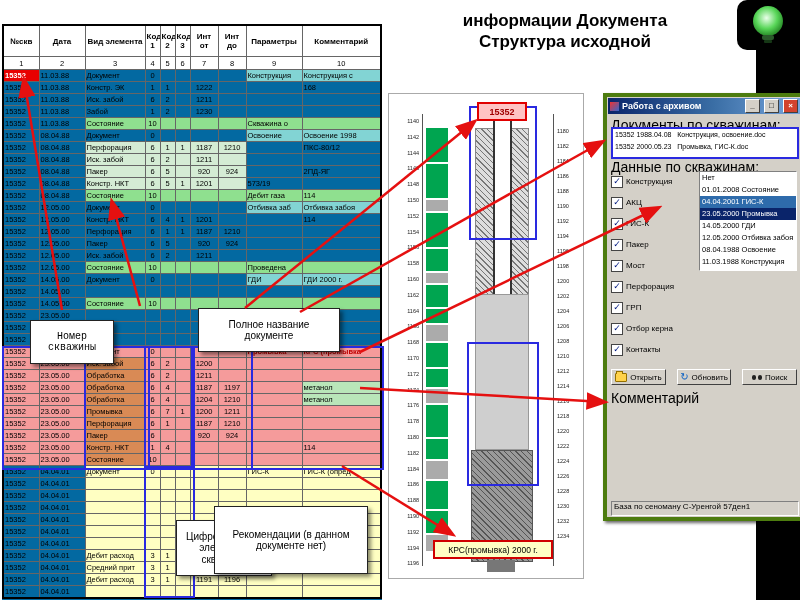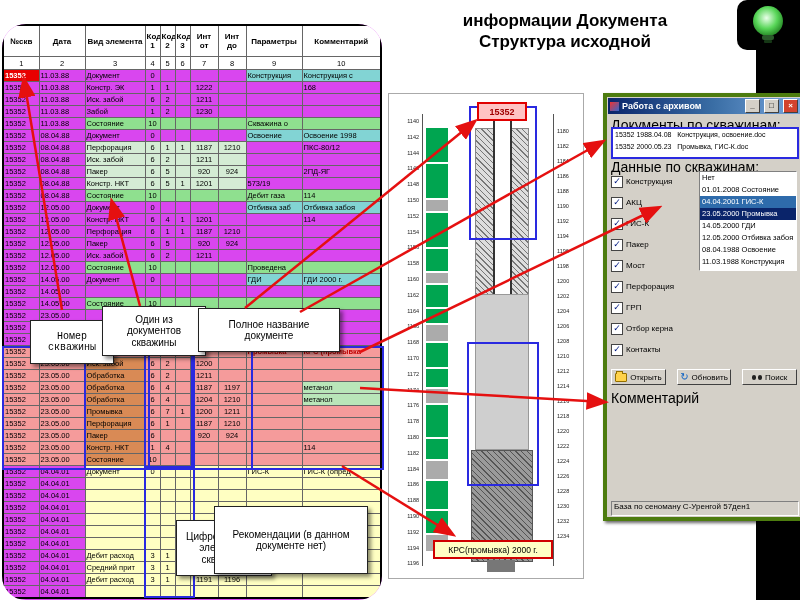--- a/index.html
+++ b/index.html
@@ -4,21 +4,21 @@
 <style>
   html,body{margin:0;padding:0;background:#000;font-family:"Liberation Sans",sans-serif;}
   .stage{position:relative;width:800px;height:600px;overflow:hidden;background:#000;}
   .slide-bg{position:absolute;left:0;top:0;width:756px;height:600px;background:#fff;z-index:0;}
   .rband{position:absolute;left:756px;top:0;width:44px;height:600px;background:#000;z-index:0;}
   .bulb{position:absolute;left:737px;top:0;z-index:7;}
   .title{position:absolute;left:386px;top:10px;width:358px;text-align:center;font-weight:bold;
          font-size:17px;line-height:1.25;color:#000;z-index:2;}
 
   
-  .tablewrap{position:absolute;left:2px;top:24px;width:380px;height:576px;overflow:hidden;z-index:1;background:#d946ef;border-radius:24px;}
+  .tablewrap{position:absolute;left:2px;top:24px;width:380px;height:576px;overflow:hidden;z-index:1;background:#0369a1;}
   table{border-collapse:collapse;width:378px;table-layout:fixed;border:2px solid #000;}
   th,td{border:1px solid #666;font-size:7.5px;padding:0 1px;height:11px;line-height:11px;
         overflow:hidden;white-space:nowrap;text-align:left;font-weight:normal;}
   th{text-align:center;font-size:8px;height:30px;line-height:9px;background:#fff;white-space:pre-line;font-weight:bold;}
   tr.num td{text-align:center;height:12px;background:#fff;}
   td.c3,td.c4,td.c5,td.c6,td.c7{text-align:center;}
   .r-doc .c8,.r-doc .c9,.r-ydoc .c8,.r-ydoc .c9{background:#82d4d4;}
   .r-state td:nth-child(n+3){background:#8fe08f;}
   .r-g td:nth-child(n+3):nth-child(-n+8){background:#d4ecd4;}
   .r-red td,.r-reddoc td{background:#f59b9b;}
@@ -892,21 +892,20 @@
         <button class="xbtn">
           <span class="ic binoculars-icon"></span>
           <span class="blab">Поиск</span>
         </button>
       </div>
     <div class="lbl l-comm">Комментарий</div>
     <div class="status">База по сеноману С-Уренгой 57ден1</div>
   </div>
 
   <div class="callout co1">Номер скважины</div>
-  <div class="callout co2">Один из документов скважины</div>
   <div class="callout co3">Полное название документе</div>
   <div class="callout co5">Цифровые коды элементов скважины</div>
   <div class="callout co6">Рекомендации (в данном документе нет)</div>
 
   <svg class="arrows" width="800" height="600" viewBox="0 0 800 600">
     <defs>
       <marker id="ah" markerWidth="9" markerHeight="7" refX="7" refY="3.5" orient="auto">
         <polygon points="0 0, 9 3.5, 0 7" fill="#e51010"></polygon>
       </marker>
     </defs>

